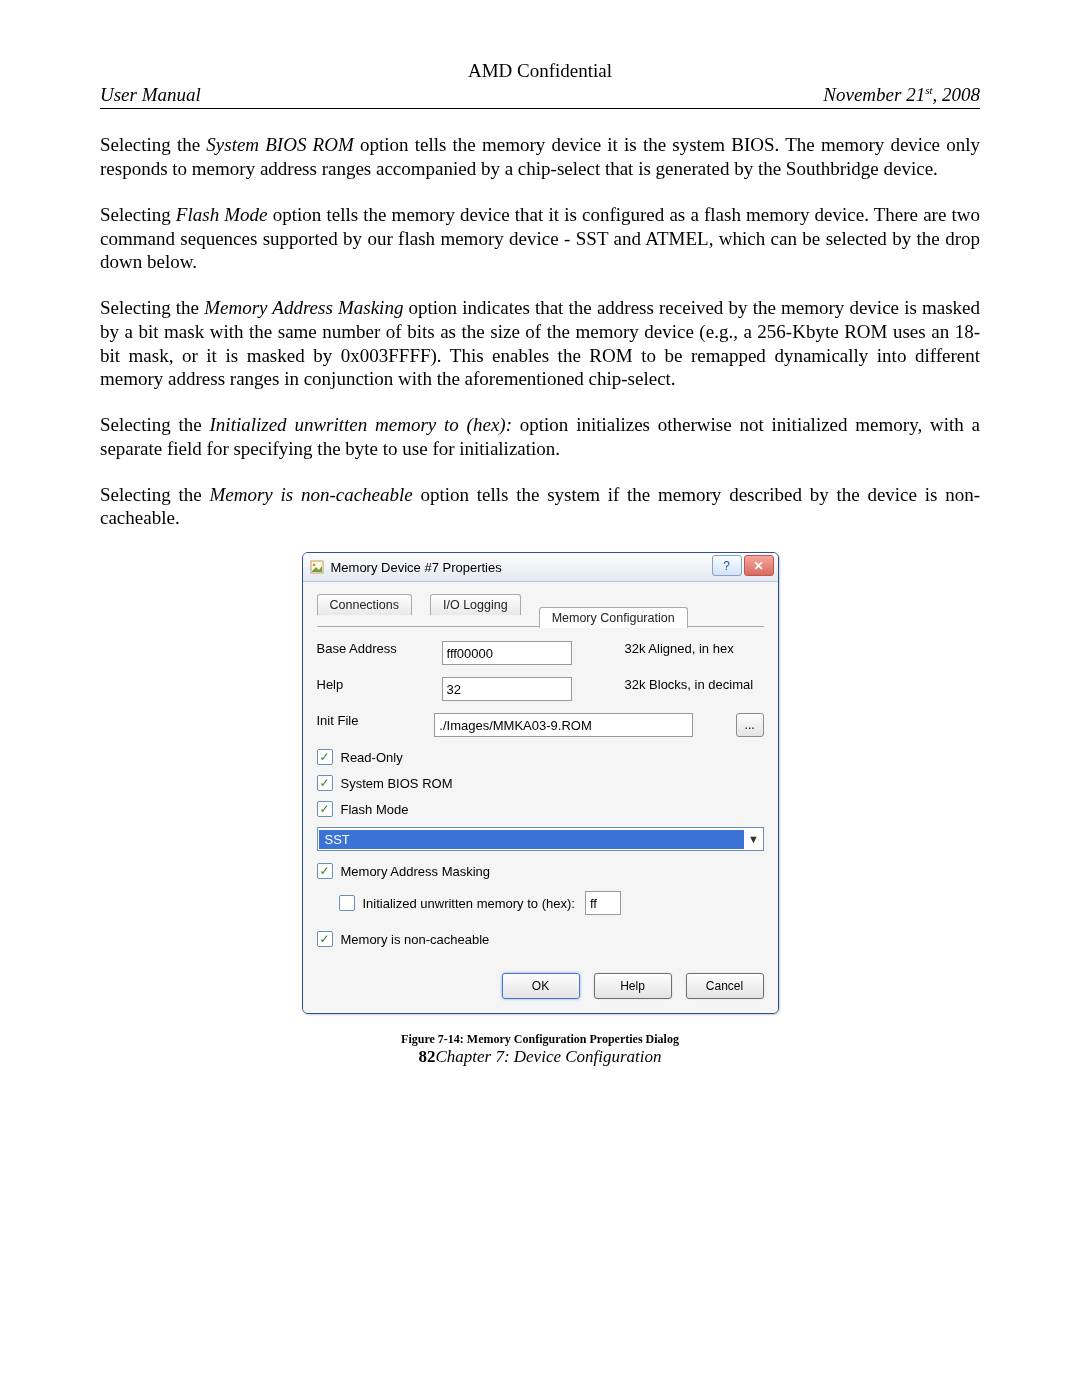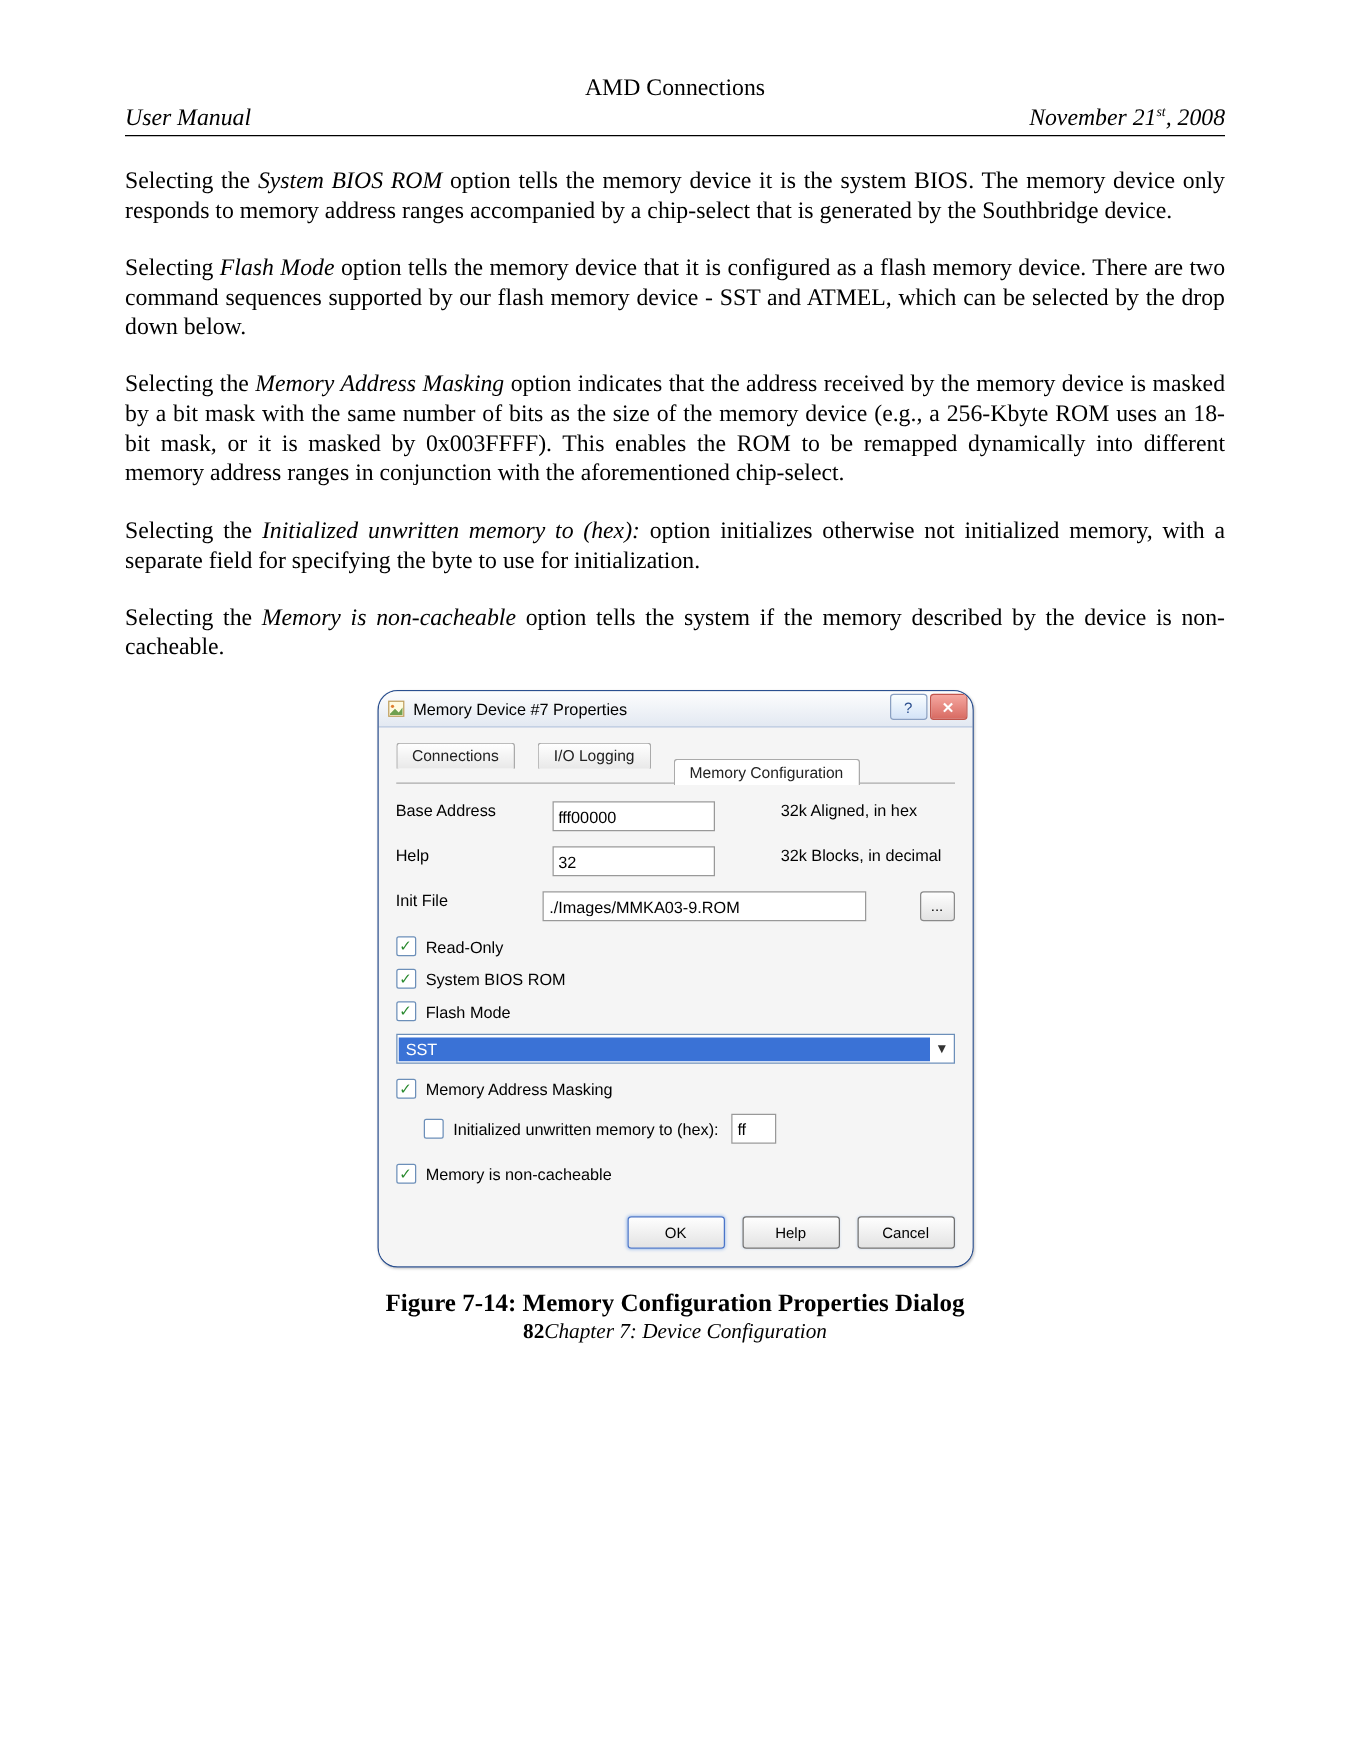--- a/index.html
+++ b/index.html
@@ -34,21 +34,21 @@
   }
   .italic { font-style: italic; }
   .figure-wrap {
     text-align: center;
     margin-top: 10px;
   }
   .dialog {
     width: 475px;
     margin: 0 auto;
     border: 1px solid #2a4f8f;
-    border-radius: 16px;
+    border-radius: 6px;
     background: #f2f2f2;
     font-family: "Segoe UI", Tahoma, Arial, sans-serif;
     font-size: 13px;
     text-align: left;
     box-shadow: 1px 1px 2px rgba(0,0,0,0.2);
     position: relative;
     overflow: hidden;
   }
   .titlebar {
     height: 28px;
@@ -208,36 +208,36 @@
     box-shadow: 0 0 2px rgba(100,150,220,0.3);
   }
   .dlg-btn.default {
     border-color: #4a74c8;
     box-shadow: 0 0 3px #7ea9e8;
   }
   .caption {
     text-align: center;
     font-family: "Times New Roman", serif;
     font-weight: bold;
-    font-size: 20px;
+    font-size: 12px;
     margin-top: 18px;
   }
   .footer-row {
     display: flex;
     justify-content: center;
     font-size: 17px;
   }
   .footer-row .pnum { font-weight: bold; }
   .footer-row .chap { font-style: italic; }
 </style>
 </head>
 <body>
 
 <div class="page">
-  <div class="header-block">AMD Connections</div>
+  <div class="header-block">AMD Confidential</div>
   <div class="header-row">
     <span>User Manual</span>
     <span class="date">
       <span>November 21</span><sup>st</sup><span>, 2008</span>
     </span>
   </div>
 
   <p class="body">
     <span>Selecting the </span><span class="italic">System BIOS ROM</span><span> option tells the memory device it is the system BIOS. The memory device only responds to memory address ranges accompanied by a chip-select that is generated by the Southbridge device.</span>
   </p>

